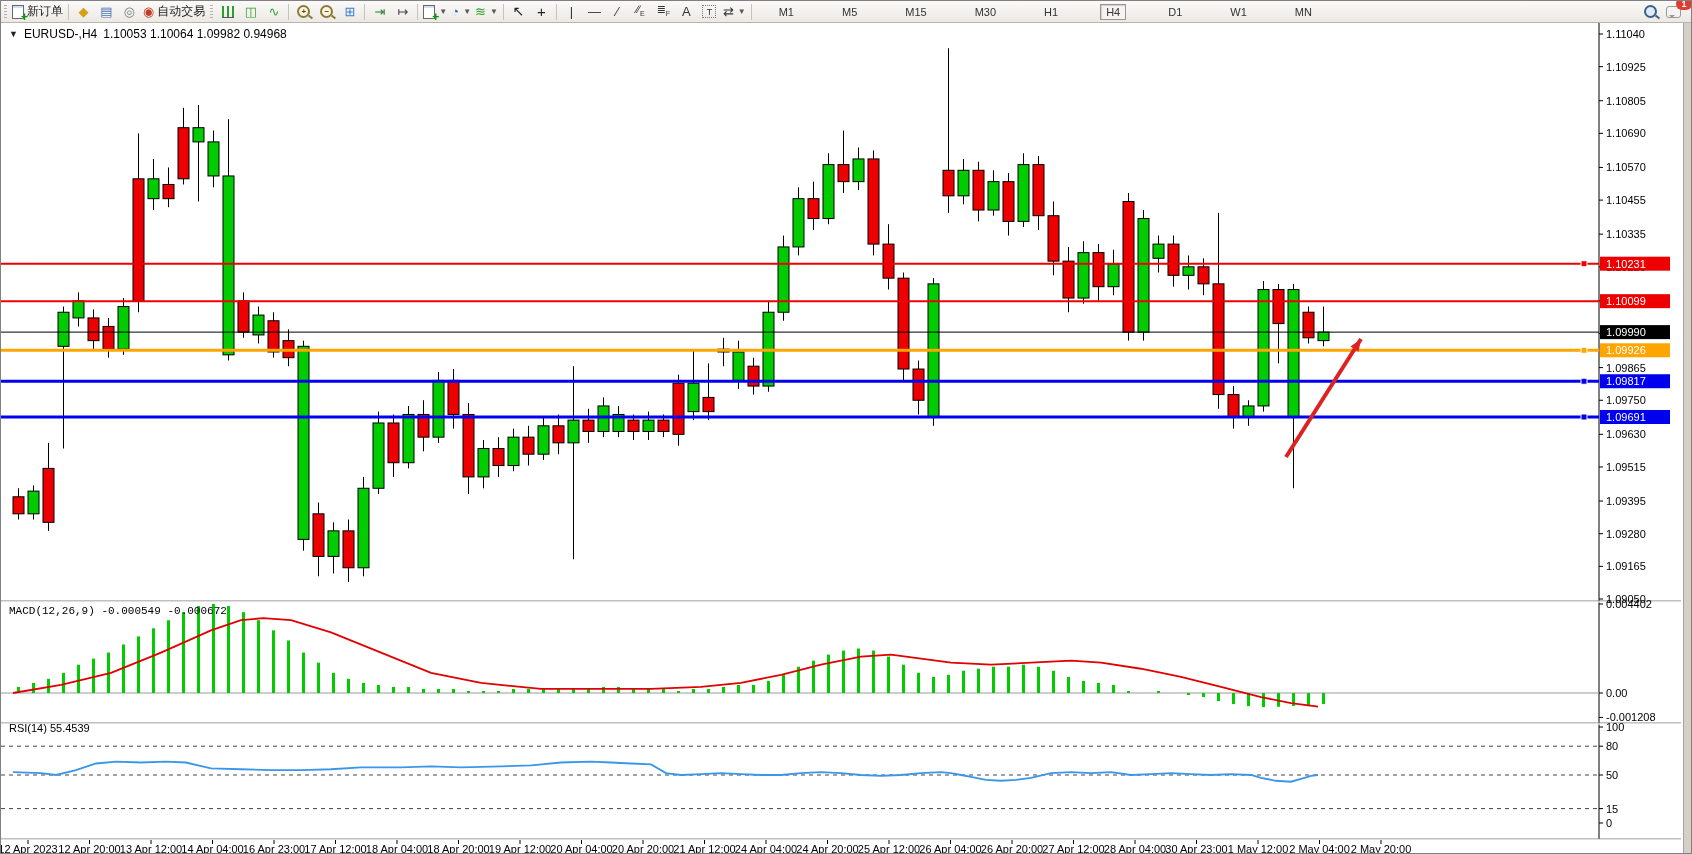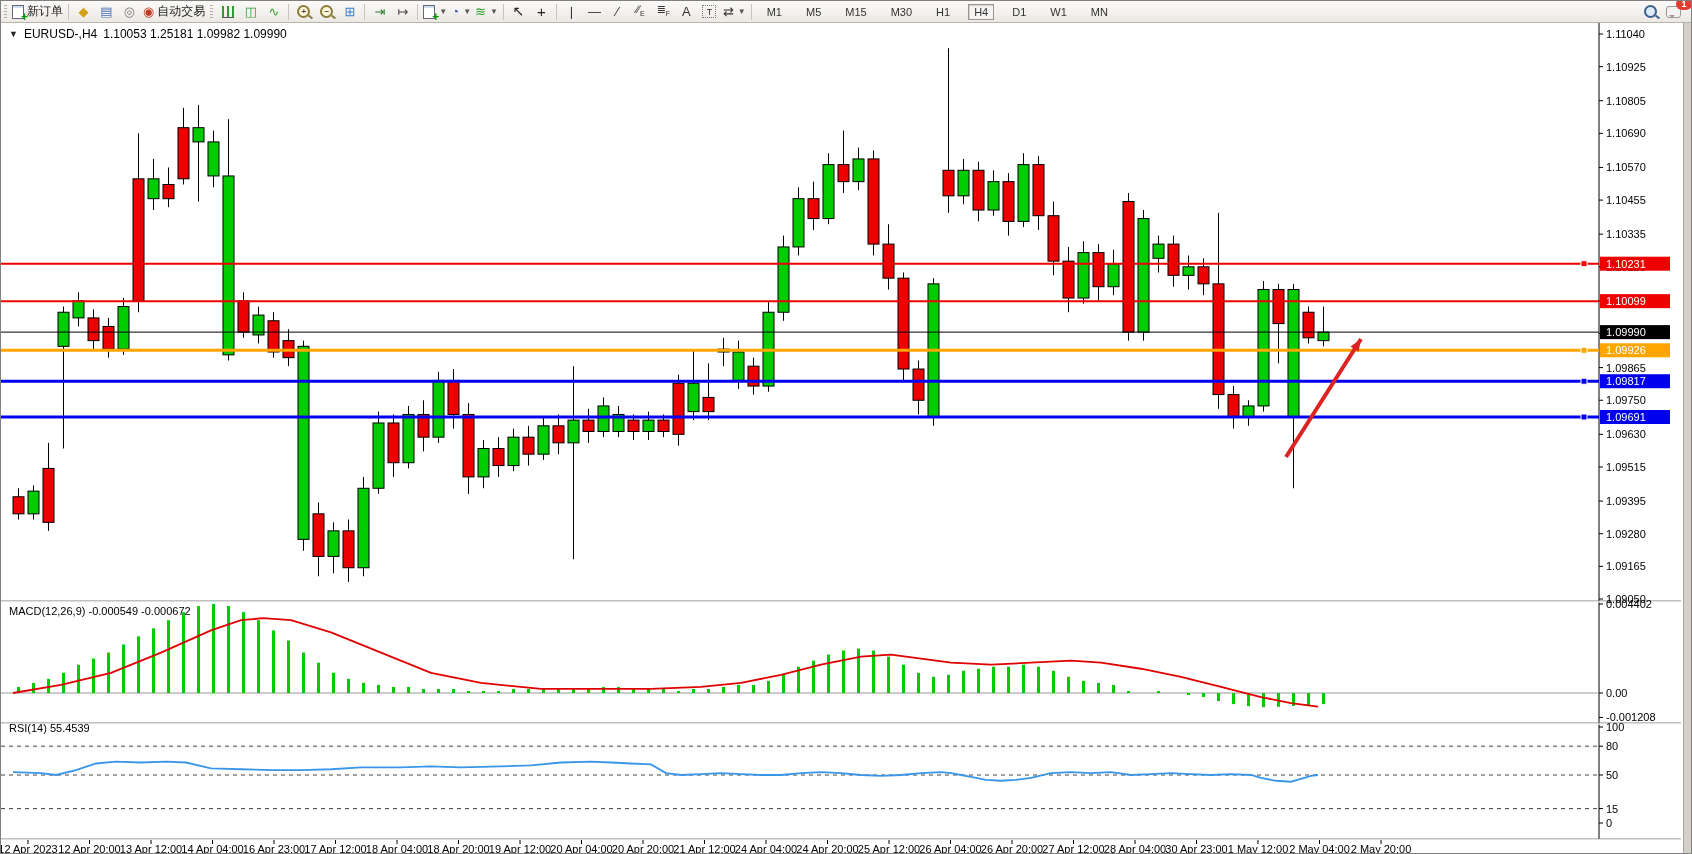--- a/index.html
+++ b/index.html
@@ -4,40 +4,40 @@
 <style>
   html,body{margin:0;padding:0;background:#d4d0c8;font-family:"Liberation Sans",sans-serif;}
   #app{position:relative;width:1692px;height:854px;background:#0c4a6e;overflow:hidden;border:1px solid #808080;box-sizing:border-box;}
   
   #toolbar{position:absolute;left:0;top:0;width:1692px;height:22px;background:linear-gradient(#fbfaf9,#ece9e4);border-bottom:1px solid #b9b5ac;display:flex;align-items:center;box-sizing:border-box;font-size:12px;color:#333;}
   .grip{width:3px;height:14px;margin:0 3px;background:repeating-linear-gradient(to bottom,#b5b1a8 0 1px,transparent 1px 3px);}
   .sep{width:1px;height:16px;background:#c8c4bb;margin:0 3px;}
   .tbtn{height:19px;min-width:19px;padding:0 2px;display:flex;align-items:center;justify-content:center;gap:3px;cursor:default;}
   .tbtn .lbl{font-size:12px;color:#222;white-space:nowrap;}
   .caret{font-size:8px;color:#555;margin-left:1px;}
-  .tf{padding:1px 5px;margin:0 6px;font-size:11px;color:#333;border:1px solid transparent;}
+  .tf{padding:1px 5px;margin:0 18px;font-size:11px;color:#333;border:1px solid transparent;}
   .tf.active{background:#f5f4f2;border:1px solid #9a968e;box-shadow:inset 1px 1px 1px rgba(0,0,0,.15);}
   .i-doc{width:10px;height:12px;background:#fff;border:1px solid #667;position:relative;box-shadow:inset 0 2px #cfe0f5;}
   .i-doc::after{content:"+";position:absolute;right:-5px;bottom:-6px;color:#009900;font-weight:bold;font-size:12px;}
   .glyph{font-size:13px;line-height:13px;}
   .i-bars{width:12px;height:11px;border-bottom:1px solid #556;background:repeating-linear-gradient(90deg,#2d9e2d 0 2px,transparent 2px 5px);}
   .lens{width:9px;height:9px;border:2px solid #8a7b3a;border-radius:50%;position:relative;font-size:8px;font-weight:bold;color:#444;display:flex;align-items:center;justify-content:center;background:#fdf6d8;}
   .lens::after{content:"";position:absolute;width:5px;height:2px;background:#8a7b3a;right:-5px;bottom:-2px;transform:rotate(40deg);}
   .lens.blue{border-color:#3a5f8a;background:#ddeaf8;}
   .lens.blue::after{background:#3a5f8a;}
   .bubble{width:13px;height:10px;border:1px solid #999;border-radius:3px;background:#f4f3f1;position:relative;}
   .bubble::after{content:"";position:absolute;left:2px;bottom:-4px;border:3px solid transparent;border-top-color:#999;}
   .badge{position:absolute;top:-4px;right:-7px;min-width:12px;height:12px;border-radius:7px;background:#e03c31;color:#fff;font-size:9px;font-weight:bold;display:flex;align-items:center;justify-content:center;padding:0 2px;}
   .boxT{width:12px;height:11px;border:1px dotted #777;font-size:9px;display:flex;align-items:center;justify-content:center;color:#333;}
   
   #chartwrap{position:absolute;left:0;top:22px;width:1692px;height:832px;background:#fff;}
   #chartsvg{position:absolute;left:0;top:0;}
   #title{position:absolute;left:8px;top:4px;font-size:12px;color:#000;display:flex;gap:6px;align-items:center;}
   #title .tri{font-size:9px;color:#222;}
-  #macdlabel{position:absolute;left:8px;top:582px;font-size:11px;color:#000;}
+  #macdlabel{position:absolute;left:8px;top:582px;font-size:11px;color:#000;font-family:Liberation Mono, monospace;}
   #rsilabel{position:absolute;left:8px;top:699px;font-size:11px;color:#000;}
   #rightstrip{position:absolute;right:0;top:0;width:9px;height:832px;background:#d4d0c8;border-left:1px solid #a8a49c;}
 </style>
 </head>
 <body>
 
 <div id="app">
 
   <div id="toolbar">
     <div class="grip"></div>
@@ -559,19 +559,19 @@
         <line x1="1257" y1="817" x2="1257" y2="821" stroke="#000"></line>
         <text x="1257" y="830" font-size="11" font-family="Liberation Sans, sans-serif" fill="#000" text-anchor="middle">1 May 12:00</text>
         <line x1="1318.5" y1="817" x2="1318.5" y2="821" stroke="#000"></line>
         <text x="1318.5" y="830" font-size="11" font-family="Liberation Sans, sans-serif" fill="#000" text-anchor="middle">2 May 04:00</text>
         <line x1="1380" y1="817" x2="1380" y2="821" stroke="#000"></line>
         <text x="1380" y="830" font-size="11" font-family="Liberation Sans, sans-serif" fill="#000" text-anchor="middle">2 May 20:00</text>
       </svg>
     <div id="title">
       <span class="tri">▼</span>
       <span>EURUSD-,H4</span>
-      <span>1.10053 1.25181 1.09982 1.09990</span>
+      <span>1.10053 1.10064 1.09982 0.94968</span>
     </div>
     <div id="macdlabel">MACD(12,26,9) -0.000549 -0.000672</div>
     <div id="rsilabel">RSI(14) 55.4539</div>
     <div id="rightstrip"></div>
   </div>
 </div>
 
 </body></html>

